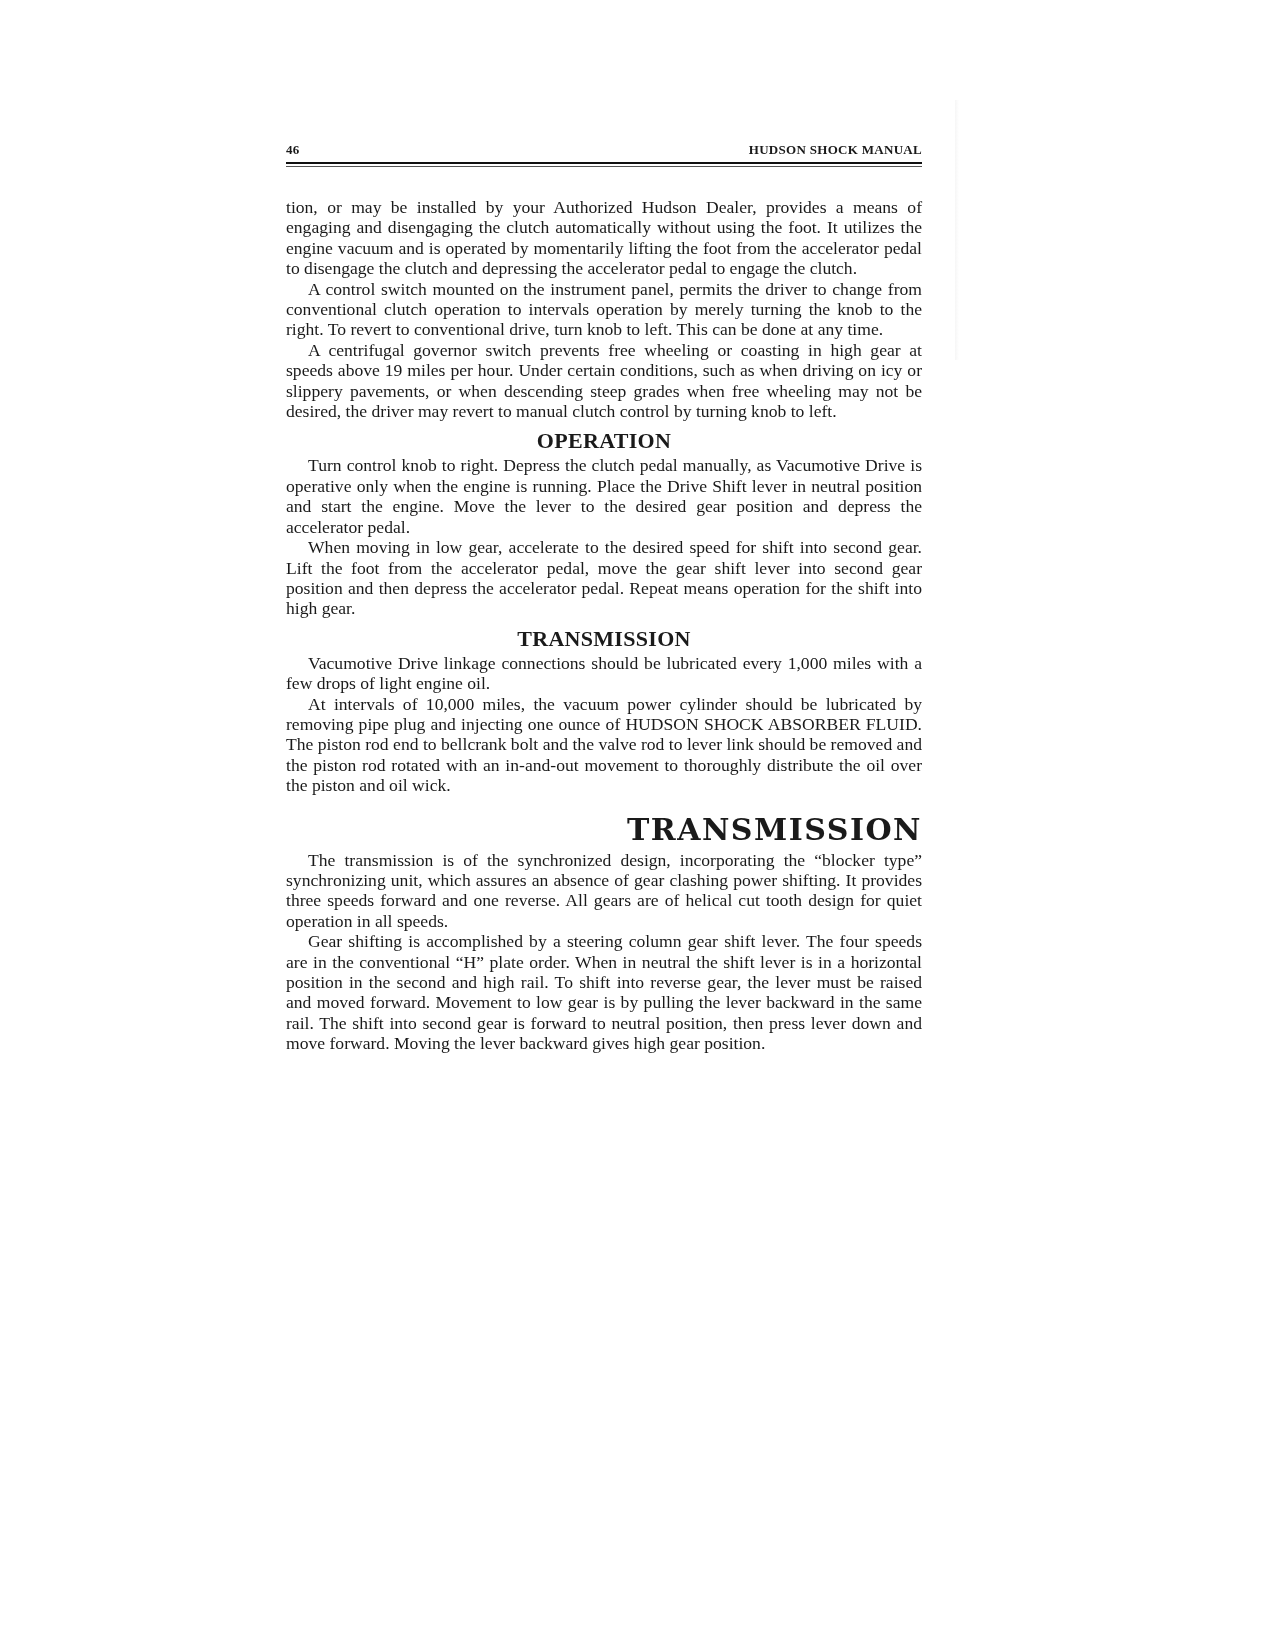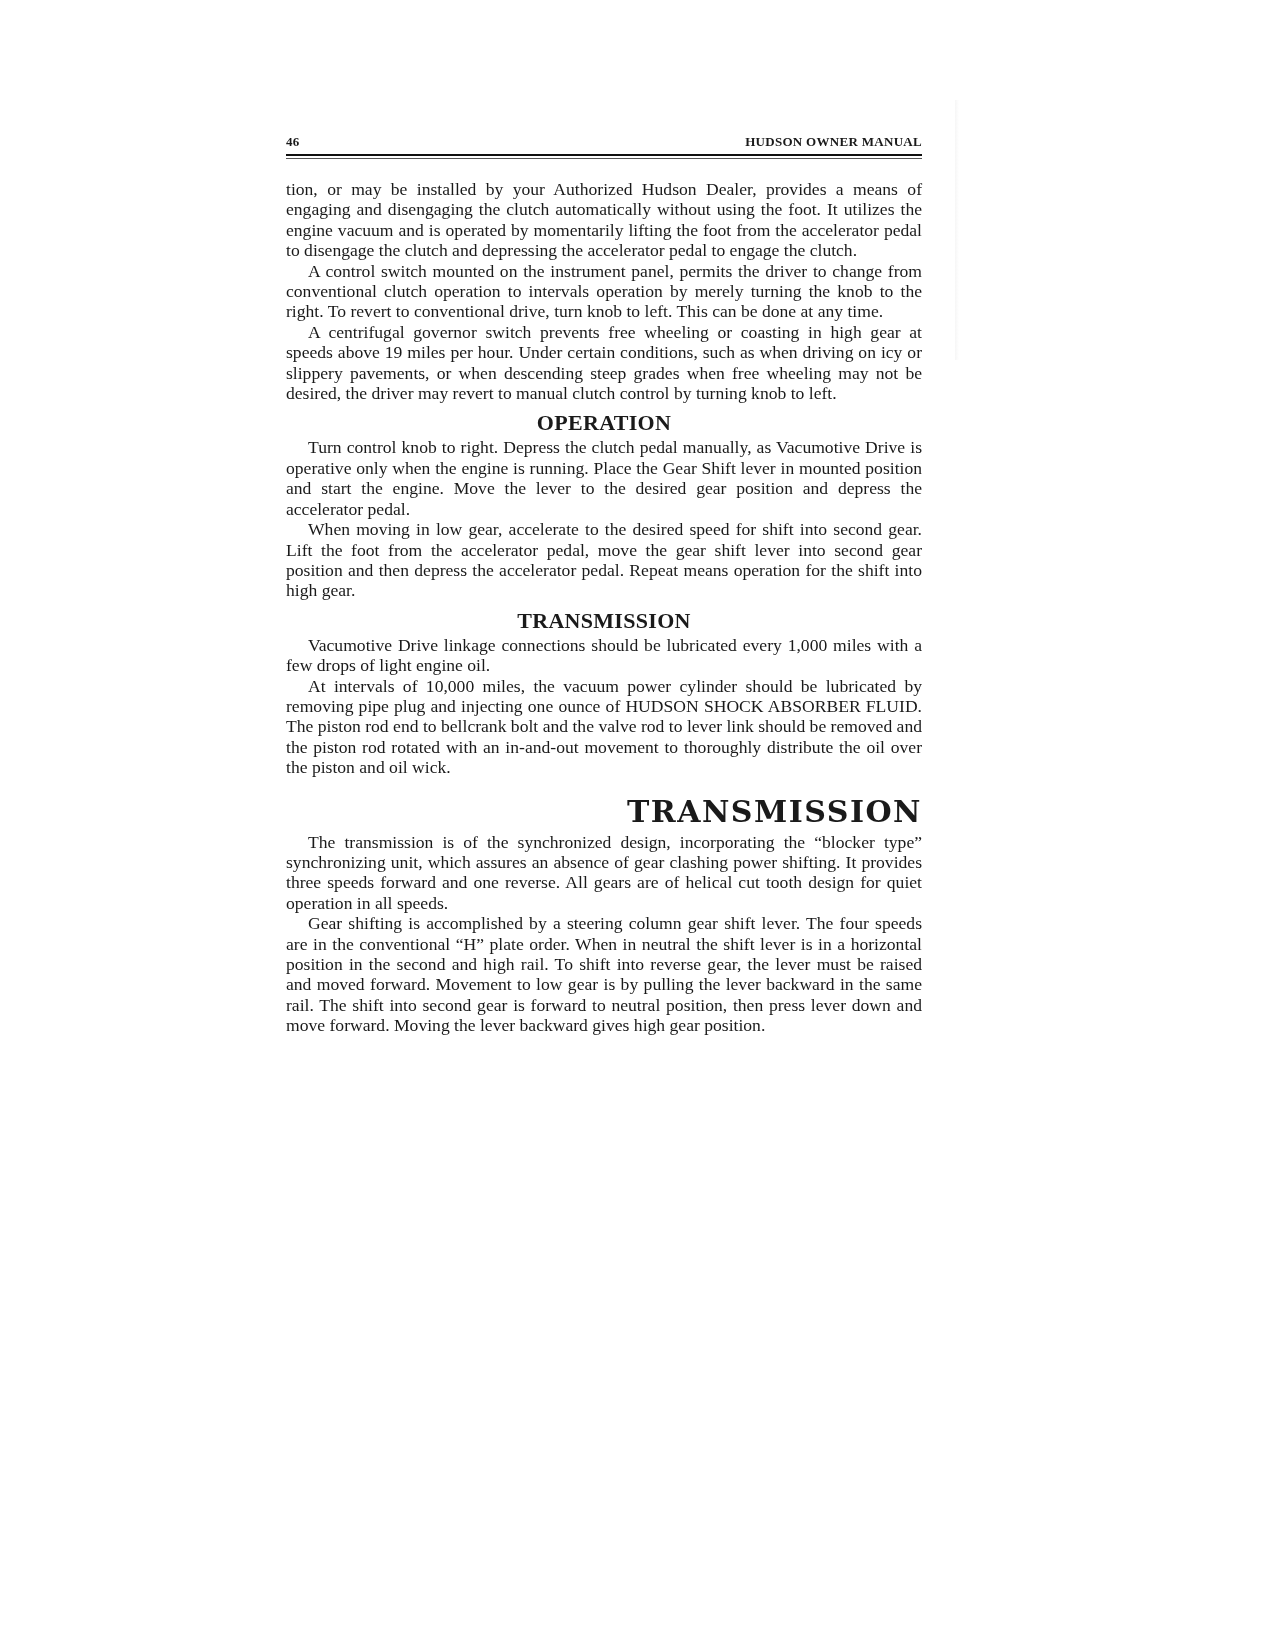--- a/index.html
+++ b/index.html
@@ -1,56 +1,56 @@
 <!DOCTYPE html>
 <html><head>
 <meta charset="utf-8">
 <style>
   html, body { margin: 0; padding: 0; background: #ffffff; }
   body { width: 1275px; height: 1650px; position: relative; overflow: hidden;
          font-family: "Liberation Serif", "DejaVu Serif", serif; color: #1a1a1a; }
-  .page { position: absolute; left: 286px; top: 134px; width: 636px; }
+  .page { position: absolute; left: 286px; top: 142px; width: 636px; }
   .header { display: flex; justify-content: space-between; align-items: baseline;
             font-family: "Liberation Serif", serif; font-weight: bold; font-size: 13px;
             letter-spacing: 0.3px; height: 18px; }
   .rule-thick { border-top: 2px solid #111; margin-top: 2px; }
   .rule-thin { border-top: 1px solid #555; margin-top: 2px; }
-  .body-text { margin-top: 20px; font-size: 17.6px; line-height: 20.4px; }
+  .body-text { margin-top: 30px; font-size: 17.6px; line-height: 20.4px; }
   p { margin: 0; text-align: justify; text-indent: 22px; }
   p.noindent { text-indent: 0; }
   h3 { margin: 10px 0 4px 0; text-align: center; font-size: 22px; font-weight: bold;
        letter-spacing: 0.3px; line-height: 20px; }
   h2 { margin: 16px 0 2px 0; text-align: right; font-size: 30px; font-weight: bold;
        letter-spacing: 1.5px; line-height: 36px; font-family: "DejaVu Serif", serif; }
   .side-shadow { position: absolute; left: 955px; top: 100px; width: 4px; height: 260px;
                  background: linear-gradient(to right, #f6f6f6, #fff); }
 </style>
 </head>
 <body>
 
 <div class="side-shadow"></div>
 
 <div class="page">
   <div class="header">
     <span>46</span>
-    <span>HUDSON OWNER MANUAL</span>
+    <span>HUDSON SHOCK MANUAL</span>
   </div>
   <div class="rule-thick"></div>
   <div class="rule-thin"></div>
 
   <div class="body-text">
     <section>
       <p class="noindent">tion, or may be installed by your Authorized Hudson Dealer, provides a means of engaging and disengaging the clutch automatically without using the foot. It utilizes the engine vacuum and is operated by momentarily lifting the foot from the accelerator pedal to disengage the clutch and depressing the accelerator pedal to engage the clutch.</p>
       <p>A control switch mounted on the instrument panel, permits the driver to change from conventional clutch operation to intervals operation by merely turning the knob to the right. To revert to conventional drive, turn knob to left. This can be done at any time.</p>
       <p>A centrifugal governor switch prevents free wheeling or coasting in high gear at speeds above 19 miles per hour. Under certain conditions, such as when driving on icy or slippery pavements, or when descending steep grades when free wheeling may not be desired, the driver may revert to manual clutch control by turning knob to left.</p>
     </section>
 
     <section>
       <h3>OPERATION</h3>
-      <p>Turn control knob to right. Depress the clutch pedal manually, as Vacumotive Drive is operative only when the engine is running. Place the Gear Shift lever in mounted position and start the engine. Move the lever to the desired gear position and depress the accelerator pedal.</p>
+      <p>Turn control knob to right. Depress the clutch pedal manually, as Vacumotive Drive is operative only when the engine is running. Place the Drive Shift lever in neutral position and start the engine. Move the lever to the desired gear position and depress the accelerator pedal.</p>
       <p>When moving in low gear, accelerate to the desired speed for shift into second gear. Lift the foot from the accelerator pedal, move the gear shift lever into second gear position and then depress the accelerator pedal. Repeat means operation for the shift into high gear.</p>
     </section>
 
     <section>
       <h3>TRANSMISSION</h3>
       <p>Vacumotive Drive linkage connections should be lubricated every 1,000 miles with a few drops of light engine oil.</p>
       <p>At intervals of 10,000 miles, the vacuum power cylinder should be lubricated by removing pipe plug and injecting one ounce of HUDSON SHOCK ABSORBER FLUID. The piston rod end to bellcrank bolt and the valve rod to lever link should be removed and the piston rod rotated with an in-and-out movement to thoroughly distribute the oil over the piston and oil wick.</p>
     </section>
 
     <section>

